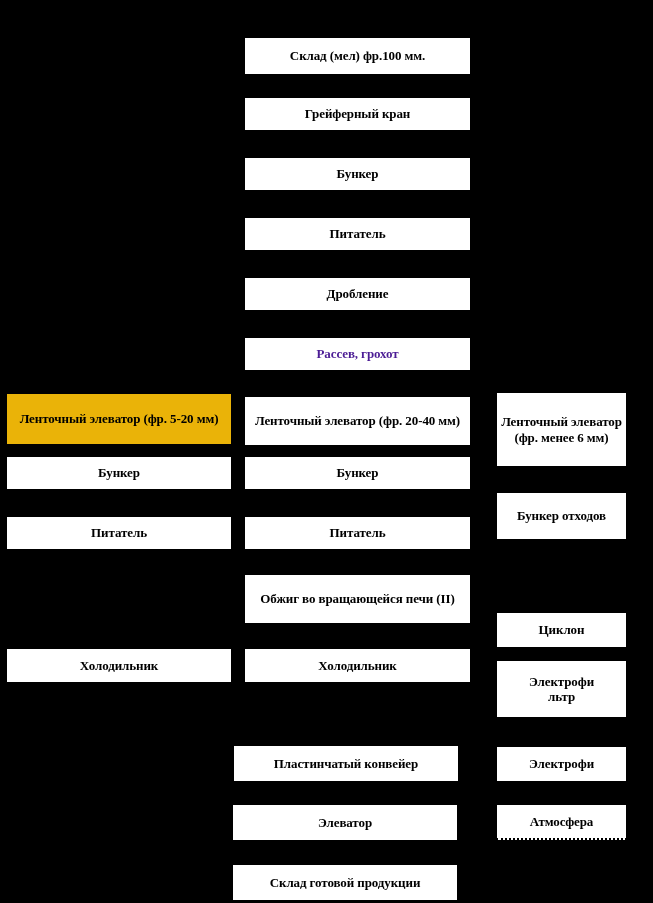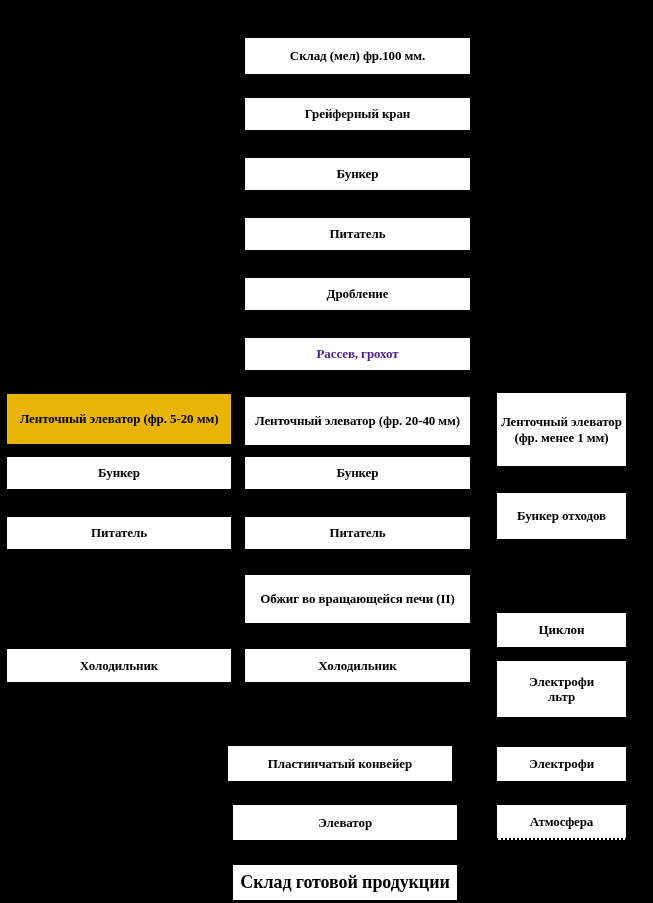--- a/index.html
+++ b/index.html
@@ -64,21 +64,21 @@
     <div class="node" style="left: 244px; top: 337px; width: 227px; height: 34px; font-size: 13px; background: rgb(255, 255, 255); border-color: rgb(0, 0, 0); color: #4c1d95;">
       <span class="lbl">Рассев, грохот</span>
     </div>
     <div class="node" style="left: 6px; top: 393px; width: 226px; height: 52px; font-size: 13px; background: #eab308; border-color: rgb(0, 0, 0); color: rgb(0, 0, 0);">
       <span class="lbl">Ленточный элеватор (фр. 5-20 мм)</span>
     </div>
     <div class="node" style="left: 244px; top: 396px; width: 227px; height: 50px; font-size: 13px; background: rgb(255, 255, 255); border-color: rgb(0, 0, 0); color: rgb(0, 0, 0);">
       <span class="lbl">Ленточный элеватор (фр. 20-40 мм)</span>
     </div>
     <div class="node" style="left: 496px; top: 392px; width: 131px; height: 75px; font-size: 13px; background: rgb(255, 255, 255); border-color: rgb(0, 0, 0); color: rgb(0, 0, 0);">
-      <span class="lbl">Ленточный элеватор (фр. менее 1 мм)</span>
+      <span class="lbl">Ленточный элеватор (фр. менее 6 мм)</span>
     </div>
     <div class="node" style="left: 6px; top: 456px; width: 226px; height: 34px; font-size: 13px; background: rgb(255, 255, 255); border-color: rgb(0, 0, 0); color: rgb(0, 0, 0);">
       <span class="lbl">Бункер</span>
     </div>
     <div class="node" style="left: 244px; top: 456px; width: 227px; height: 34px; font-size: 13px; background: rgb(255, 255, 255); border-color: rgb(0, 0, 0); color: rgb(0, 0, 0);">
       <span class="lbl">Бункер</span>
     </div>
     <div class="node" style="left: 496px; top: 492px; width: 131px; height: 48px; font-size: 13px; background: rgb(255, 255, 255); border-color: rgb(0, 0, 0); color: rgb(0, 0, 0);">
       <span class="lbl">Бункер отходов</span>
     </div>
@@ -97,28 +97,28 @@
     <div class="node" style="left: 6px; top: 648px; width: 226px; height: 35px; font-size: 13px; background: rgb(255, 255, 255); border-color: rgb(0, 0, 0); color: rgb(0, 0, 0);">
       <span class="lbl">Холодильник</span>
     </div>
     <div class="node" style="left: 244px; top: 648px; width: 227px; height: 35px; font-size: 13px; background: rgb(255, 255, 255); border-color: rgb(0, 0, 0); color: rgb(0, 0, 0);">
       <span class="lbl">Холодильник</span>
     </div>
     <div class="node" style="left: 496px; top: 660px; width: 131px; height: 58px; font-size: 13px; background: rgb(255, 255, 255); border-color: rgb(0, 0, 0); color: rgb(0, 0, 0);">
       <span class="lbl">Электрофи
 льтр</span>
     </div>
-    <div class="node" style="left: 227px; top: 745px; width: 226px; height: 37px; font-size: 13px; background: rgb(255, 255, 255); border-color: rgb(0, 0, 0); color: rgb(0, 0, 0);">
+    <div class="node" style="left: 233px; top: 745px; width: 226px; height: 37px; font-size: 13px; background: rgb(255, 255, 255); border-color: rgb(0, 0, 0); color: rgb(0, 0, 0);">
       <span class="lbl">Пластинчатый конвейер</span>
     </div>
     <div class="node" style="left: 496px; top: 746px; width: 131px; height: 36px; font-size: 13px; background: rgb(255, 255, 255); border-color: rgb(0, 0, 0); color: rgb(0, 0, 0);">
       <span class="lbl">Электрофи</span>
     </div>
     <div class="node" style="left: 232px; top: 804px; width: 226px; height: 37px; font-size: 13px; background: rgb(255, 255, 255); border-color: rgb(0, 0, 0); color: rgb(0, 0, 0);">
       <span class="lbl">Элеватор</span>
     </div>
     <div class="node dotted-bottom" style="left: 496px; top: 804px; width: 131px; height: 36px; font-size: 13px; background: rgb(255, 255, 255); border-color: rgb(0, 0, 0); color: rgb(0, 0, 0);">
       <span class="lbl">Атмосфера</span>
     </div>
-    <div class="node" style="left: 232px; top: 864px; width: 226px; height: 37px; font-size: 18px; background: rgb(255, 255, 255); border-color: rgb(0, 0, 0); color: rgb(0, 0, 0);">
+    <div class="node" style="left: 232px; top: 864px; width: 226px; height: 37px; font-size: 13px; background: rgb(255, 255, 255); border-color: rgb(0, 0, 0); color: rgb(0, 0, 0);">
       <span class="lbl">Склад готовой продукции</span>
     </div>
   </div>
 
 </body></html>

